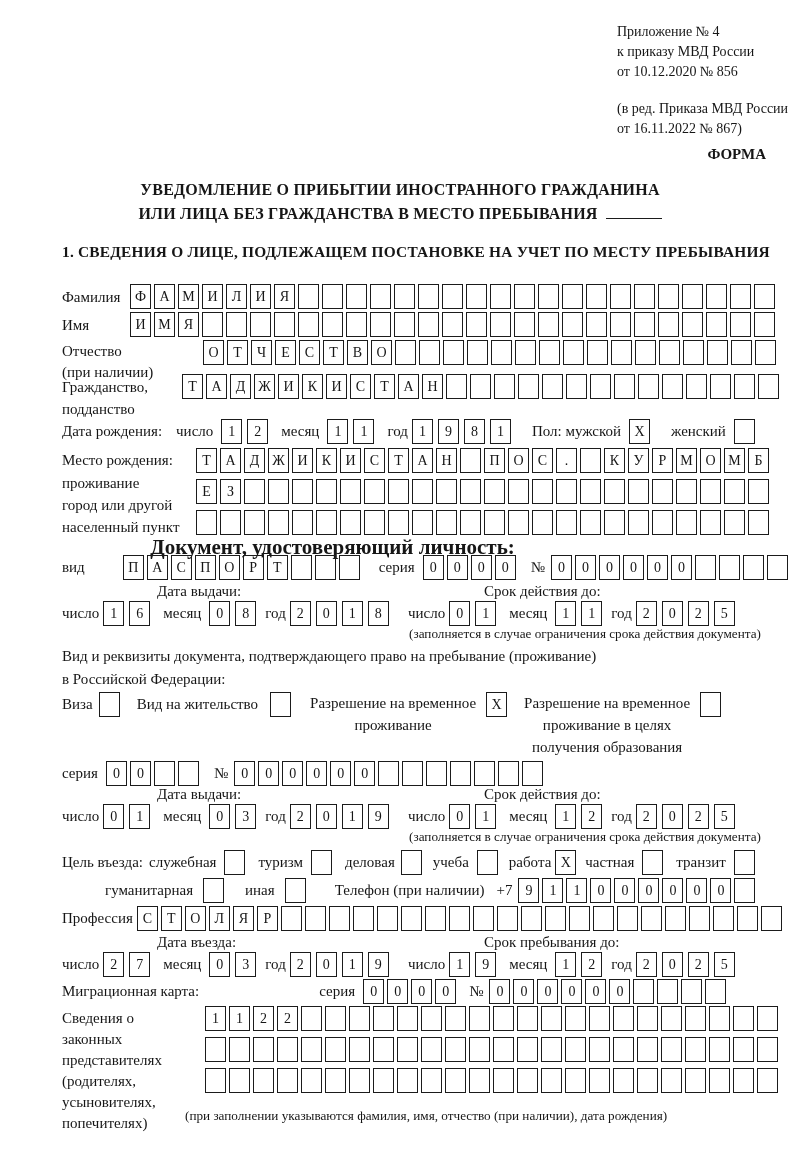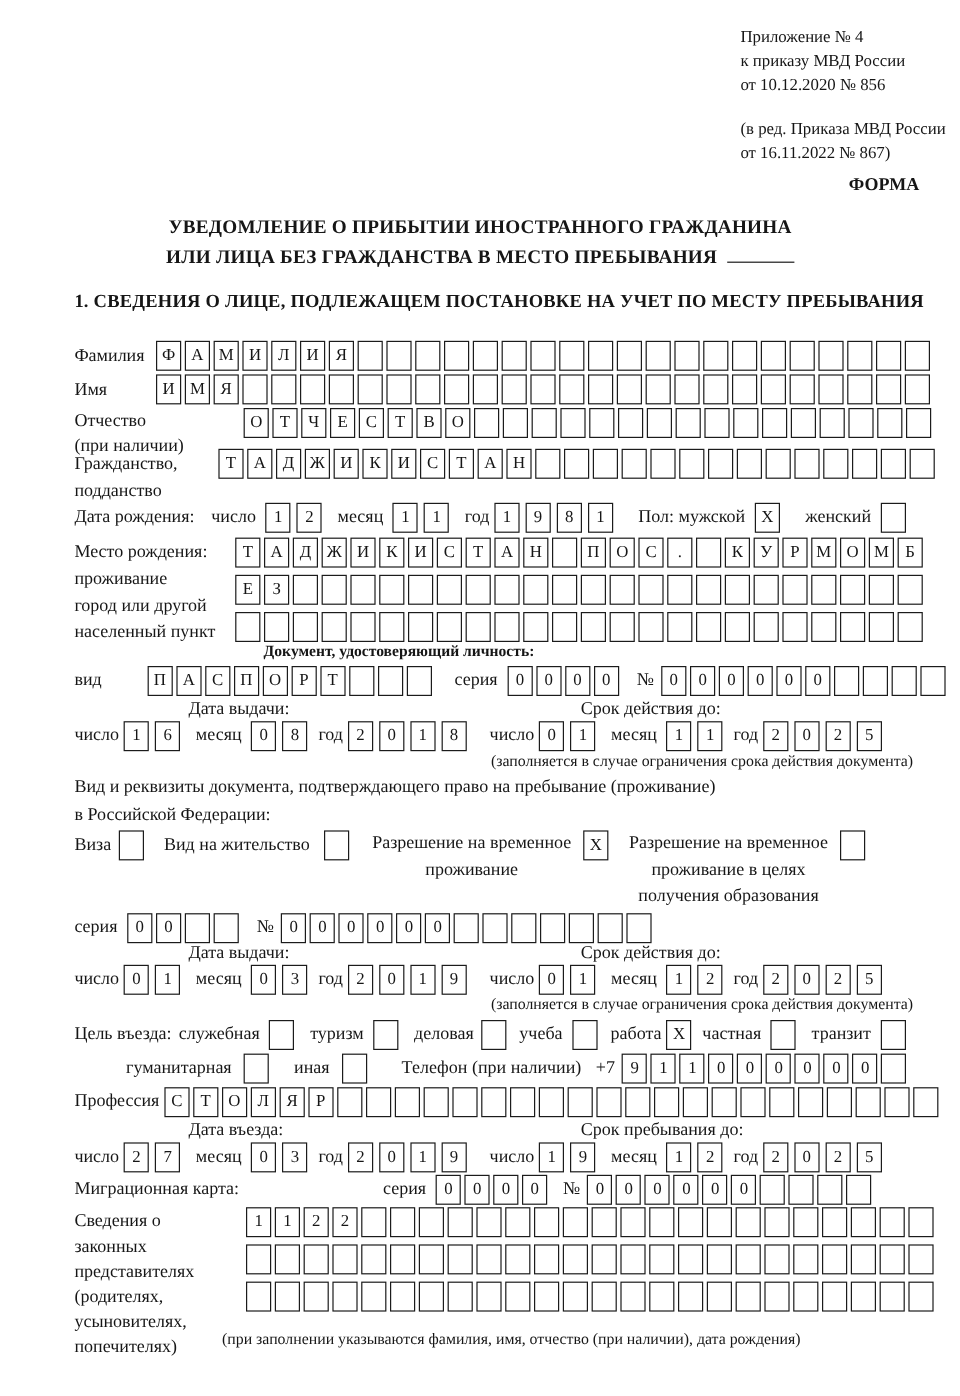--- a/index.html
+++ b/index.html
@@ -272,21 +272,21 @@
       <span class="cell"></span>
       <span class="cell"></span>
       <span class="cell"></span>
       <span class="cell"></span>
       <span class="cell"></span>
       <span class="cell"></span>
       <span class="cell"></span>
       <span class="cell"></span>
     </div>
 
-  <div class="abs b" style="top:535px;left:0;width:665px;text-align:center;font-size:13px">Документ, удостоверяющий личность:</div>
+  <div class="abs b" style="top:535px;left:0;width:665px;text-align:center;font-size:21px">Документ, удостоверяющий личность:</div>
 
   <div class="row" style="top:555px;left:62px">
     <span class="lbl" style="margin-right:38px">вид</span>
     <span class="cells" style="margin-right:16px">
         <span class="cell">П</span>
         <span class="cell">А</span>
         <span class="cell">С</span>
         <span class="cell">П</span>
         <span class="cell">О</span>
         <span class="cell">Р</span>

